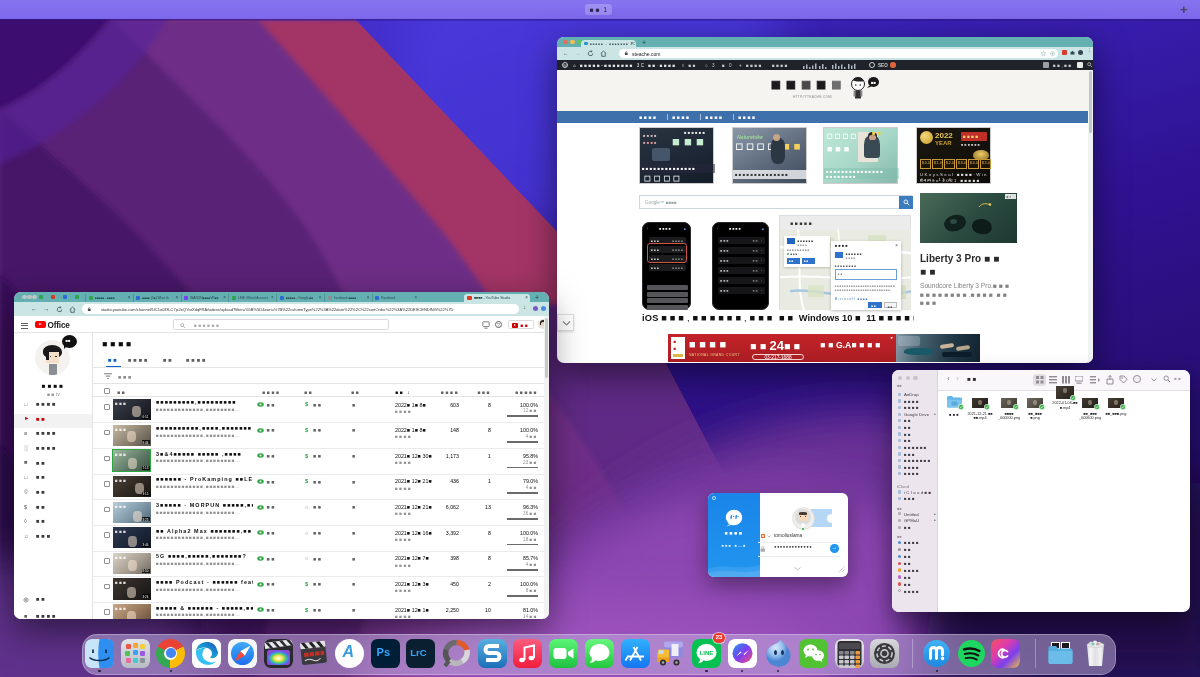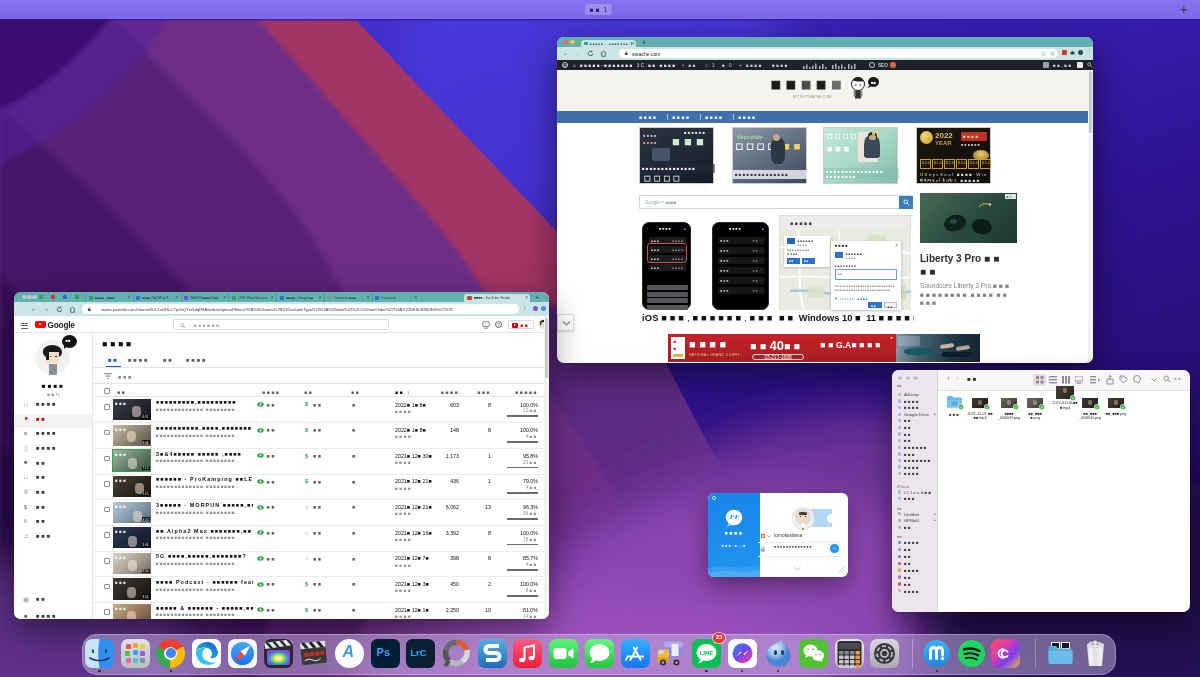--- a/index.html
+++ b/index.html
@@ -350,21 +350,21 @@
       </svg>
     </div>
     <div class="abs" style="left:111px;top:297px;width:312px;height:28px;background:linear-gradient(#c42328,#a81d22)">
       <div class="abs" style="left:3px;top:3px;width:14px;height:22px;background:#fff">
         <span class="abs z" style="left:2.5px;top:2px;font-size:4.5px;color:#c42328;font-weight:bold">■</span>
         <span class="abs z" style="left:2.5px;top:9px;font-size:4.5px;color:#c42328;font-weight:bold">■</span>
         <div class="abs" style="left:2px;top:16.5px;width:10px;height:3px;background:#d8b84a"></div>
       </div>
       <span class="abs z" style="left:21px;top:4px;font-size:11px;color:#fff;font-weight:bold">■■■■</span>
       <span class="abs" style="left:21px;top:19px;font-size:3.4px;color:#e8cf8a;letter-spacing:.12em">NATIONAL GRAND COURT</span>
-      <span class="abs" style="left:82px;top:4px;font-size:10.5px;color:#fff;font-weight:bold"><span class="z">■■</span><span style="font-size:13px">40</span><span class="z">■■</span></span>
+      <span class="abs" style="left:82px;top:4px;font-size:10.5px;color:#fff;font-weight:bold"><span class="z">■■</span><span style="font-size:13px">24</span><span class="z">■■</span></span>
       <div class="abs" style="left:84px;top:19.5px;width:52px;height:6.5px;border:0.7px solid rgba(255,255,255,.8);border-radius:3px;text-align:center;font-size:4.8px;color:#fff;line-height:6.5px">03-217-1688</div>
       <span class="abs" style="left:152px;top:6px;font-size:8.6px;color:#fff;font-weight:bold"><span class="z">■■</span>G.A<span class="z">■■■■</span></span>
       <div class="abs" style="left:228px;top:0;width:84px;height:28px;background:linear-gradient(100deg,#8a9aa8,#44606e 30%,#1d3442 70%,#122430)">
         <div class="abs" style="left:8px;top:14px;width:30px;height:7px;background:#1a5a68;border-radius:40%"></div>
         <div class="abs" style="left:44px;top:10px;width:14px;height:4px;background:#c8b49a;border-radius:2px;transform:rotate(-8deg)"></div>
         <div class="abs" style="left:60px;top:12px;width:14px;height:4px;background:#b8a48a;border-radius:2px;transform:rotate(-8deg)"></div>
         <div class="abs" style="left:46px;top:18px;width:30px;height:5px;background:#0d1e2a;border-radius:2px"></div>
         <div class="abs" style="left:2px;top:2px;width:22px;height:10px;background:rgba(220,230,240,.25);border-radius:2px"></div>
       </div>
       <span class="abs" style="right:86px;top:1px;font-size:4px;color:#fff">►</span>
@@ -444,21 +444,21 @@
       <div class="abs" style="left:519px;top:4px;width:5px;height:5px;border-radius:50%;background:#7c58c8"></div>
       <div class="abs" style="left:527px;top:4px;width:5px;height:5px;border-radius:50%;background:#4a8ad8"></div>
     </div>
     <div class="abs" style="left:0;top:24px;width:535px;height:17px;background:#fff;border-bottom:0.7px solid #e4e4e4">
       <div class="abs" style="left:7px;top:6.5px;width:6.8px;height:1.2px;background:#606060"></div>
       <div class="abs" style="left:7px;top:9px;width:6.8px;height:1.2px;background:#606060"></div>
       <div class="abs" style="left:7px;top:11.5px;width:6.8px;height:1.2px;background:#606060"></div>
       <div class="abs" style="left:21px;top:5.4px;width:11px;height:6.6px;background:#f00;border-radius:2px">
         <div class="abs" style="left:4.2px;top:1.7px;width:0;height:0;border-left:3.4px solid #fff;border-top:1.7px solid transparent;border-bottom:1.7px solid transparent"></div>
       </div>
-      <span class="abs" style="left:33.5px;top:4.6px;font-size:8.2px;font-weight:bold;color:#1a1a1a;letter-spacing:-.02em">Google</span>
+      <span class="abs" style="left:33.5px;top:4.6px;font-size:8.2px;font-weight:bold;color:#1a1a1a;letter-spacing:-.02em">Office</span>
       <div class="abs" style="left:159px;top:2.6px;width:216px;height:11.4px;border:0.8px solid #d9d9d9;border-radius:1.5px">
         <svg class="abs" style="left:6px;top:3px" width="5.5" height="5.5" viewBox="0 0 10 10">
           <circle cx="4" cy="4" r="2.8" fill="none" stroke="#909090" stroke-width="1.2"></circle>
           <path d="M6.2,6.2 L9,9" stroke="#909090" stroke-width="1.3"></path>
         </svg>
         <span class="abs z" style="left:20px;top:3.4px;font-size:4.8px;color:#ababab">■■■■■■</span>
       </div>
       <svg class="abs" style="left:468px;top:5px" width="8" height="8" viewBox="0 0 10 10">
         <rect x="1" y="1" width="8" height="6" rx="1" fill="none" stroke="#606060"></rect>
         <path d="M3,9 L7,9" stroke="#606060"></path>

